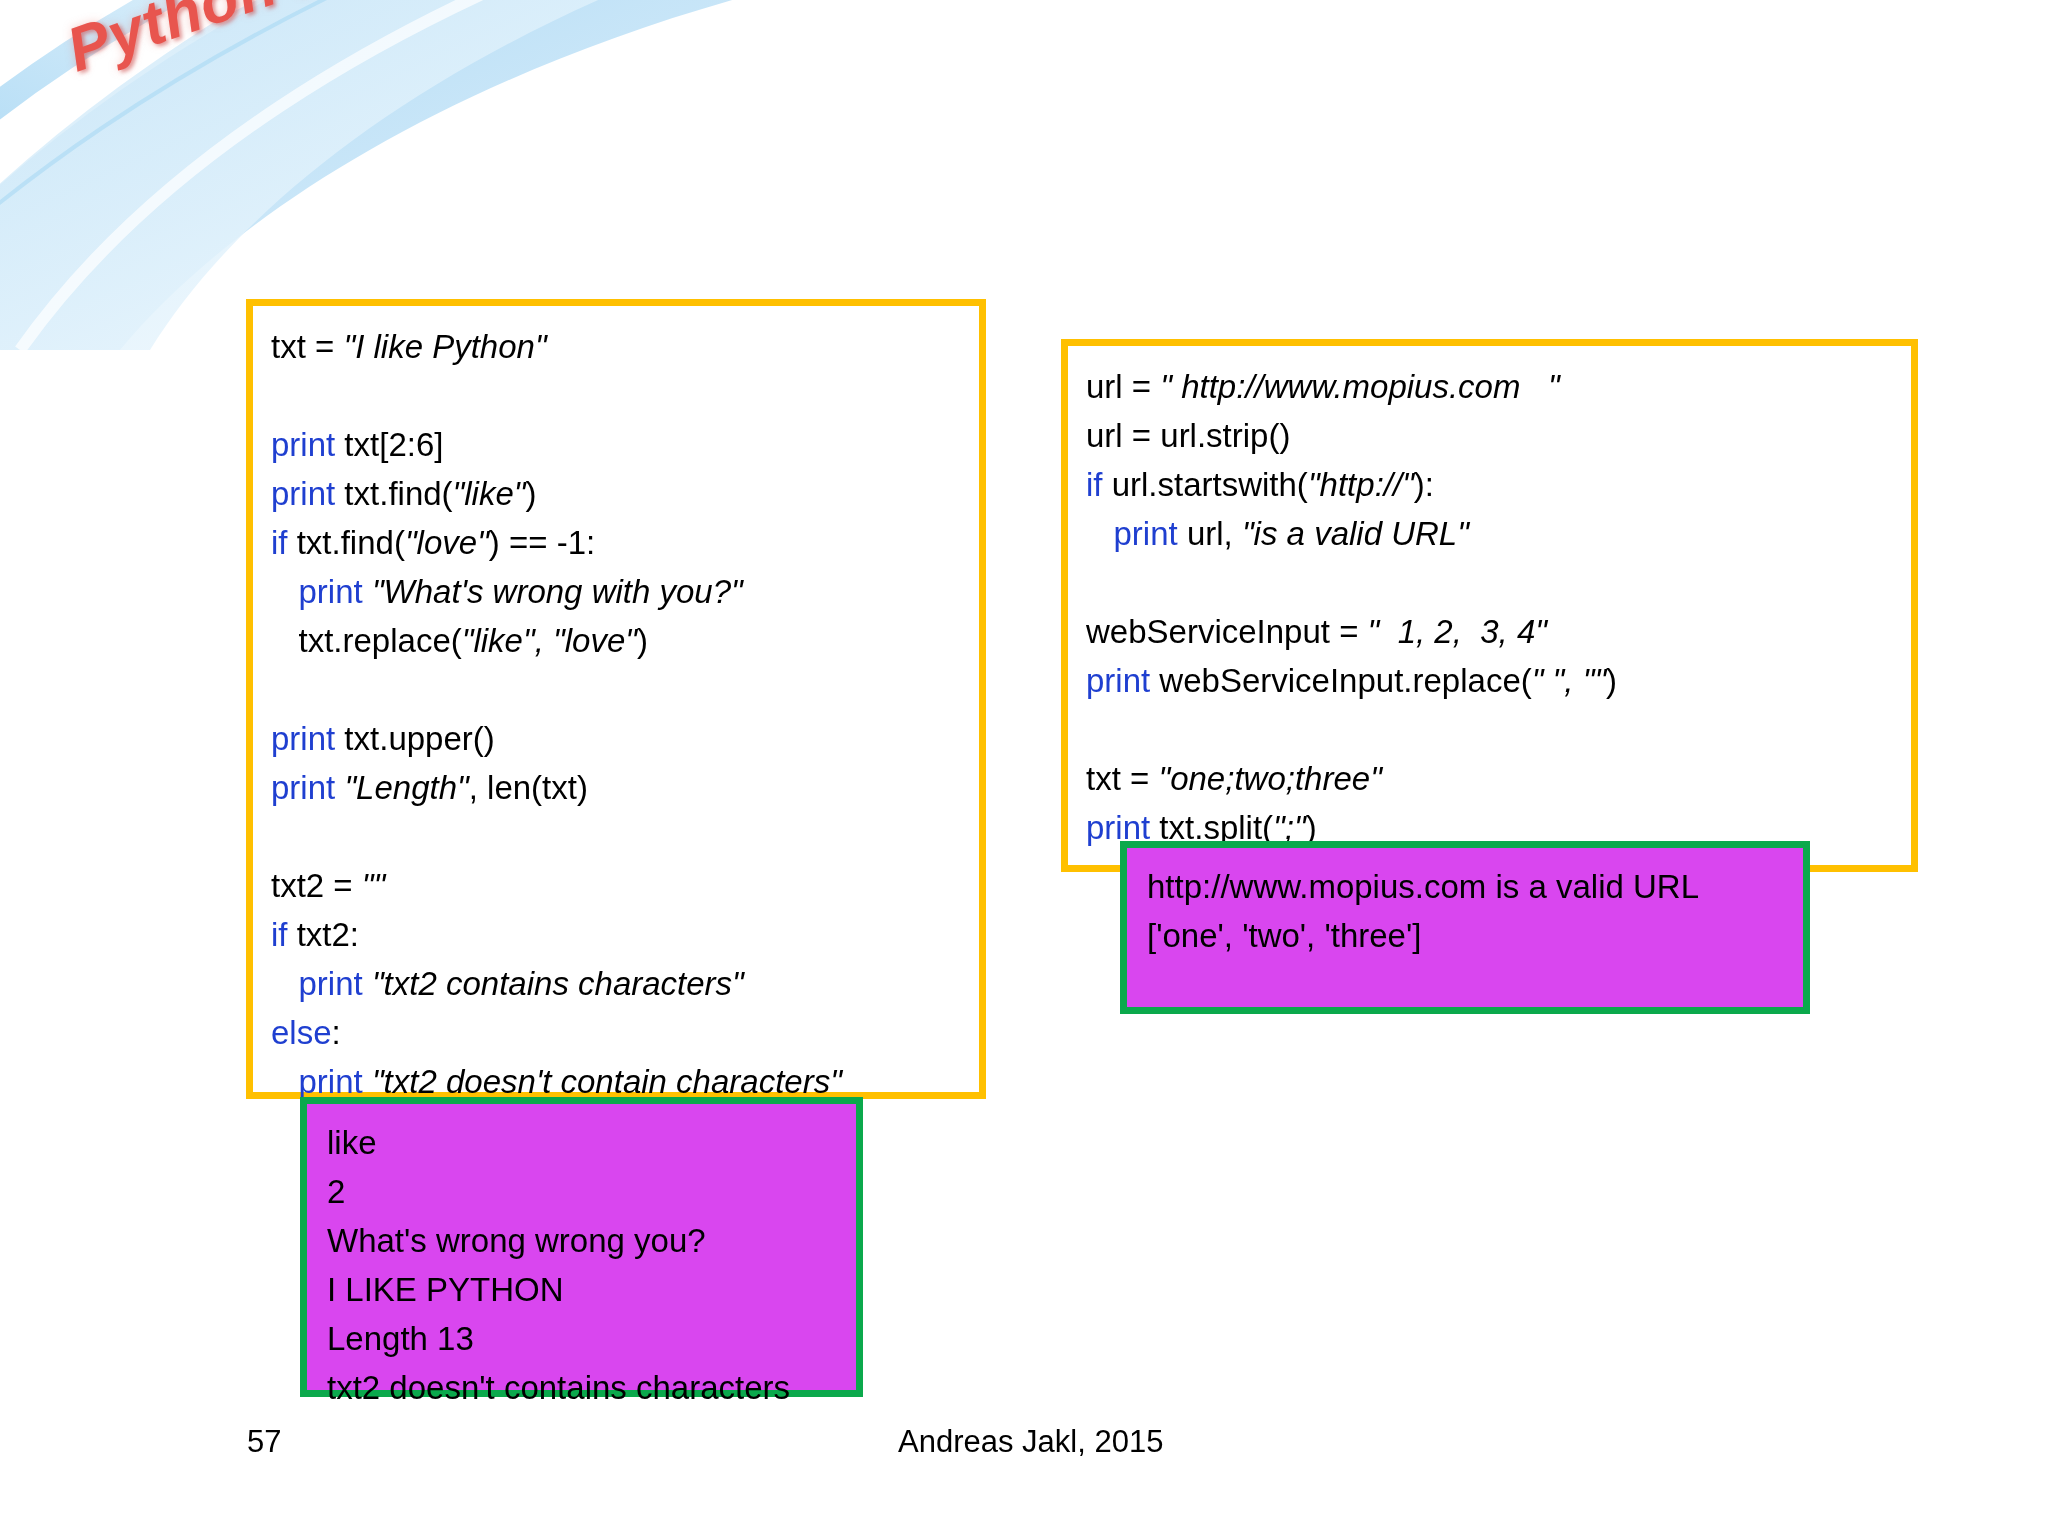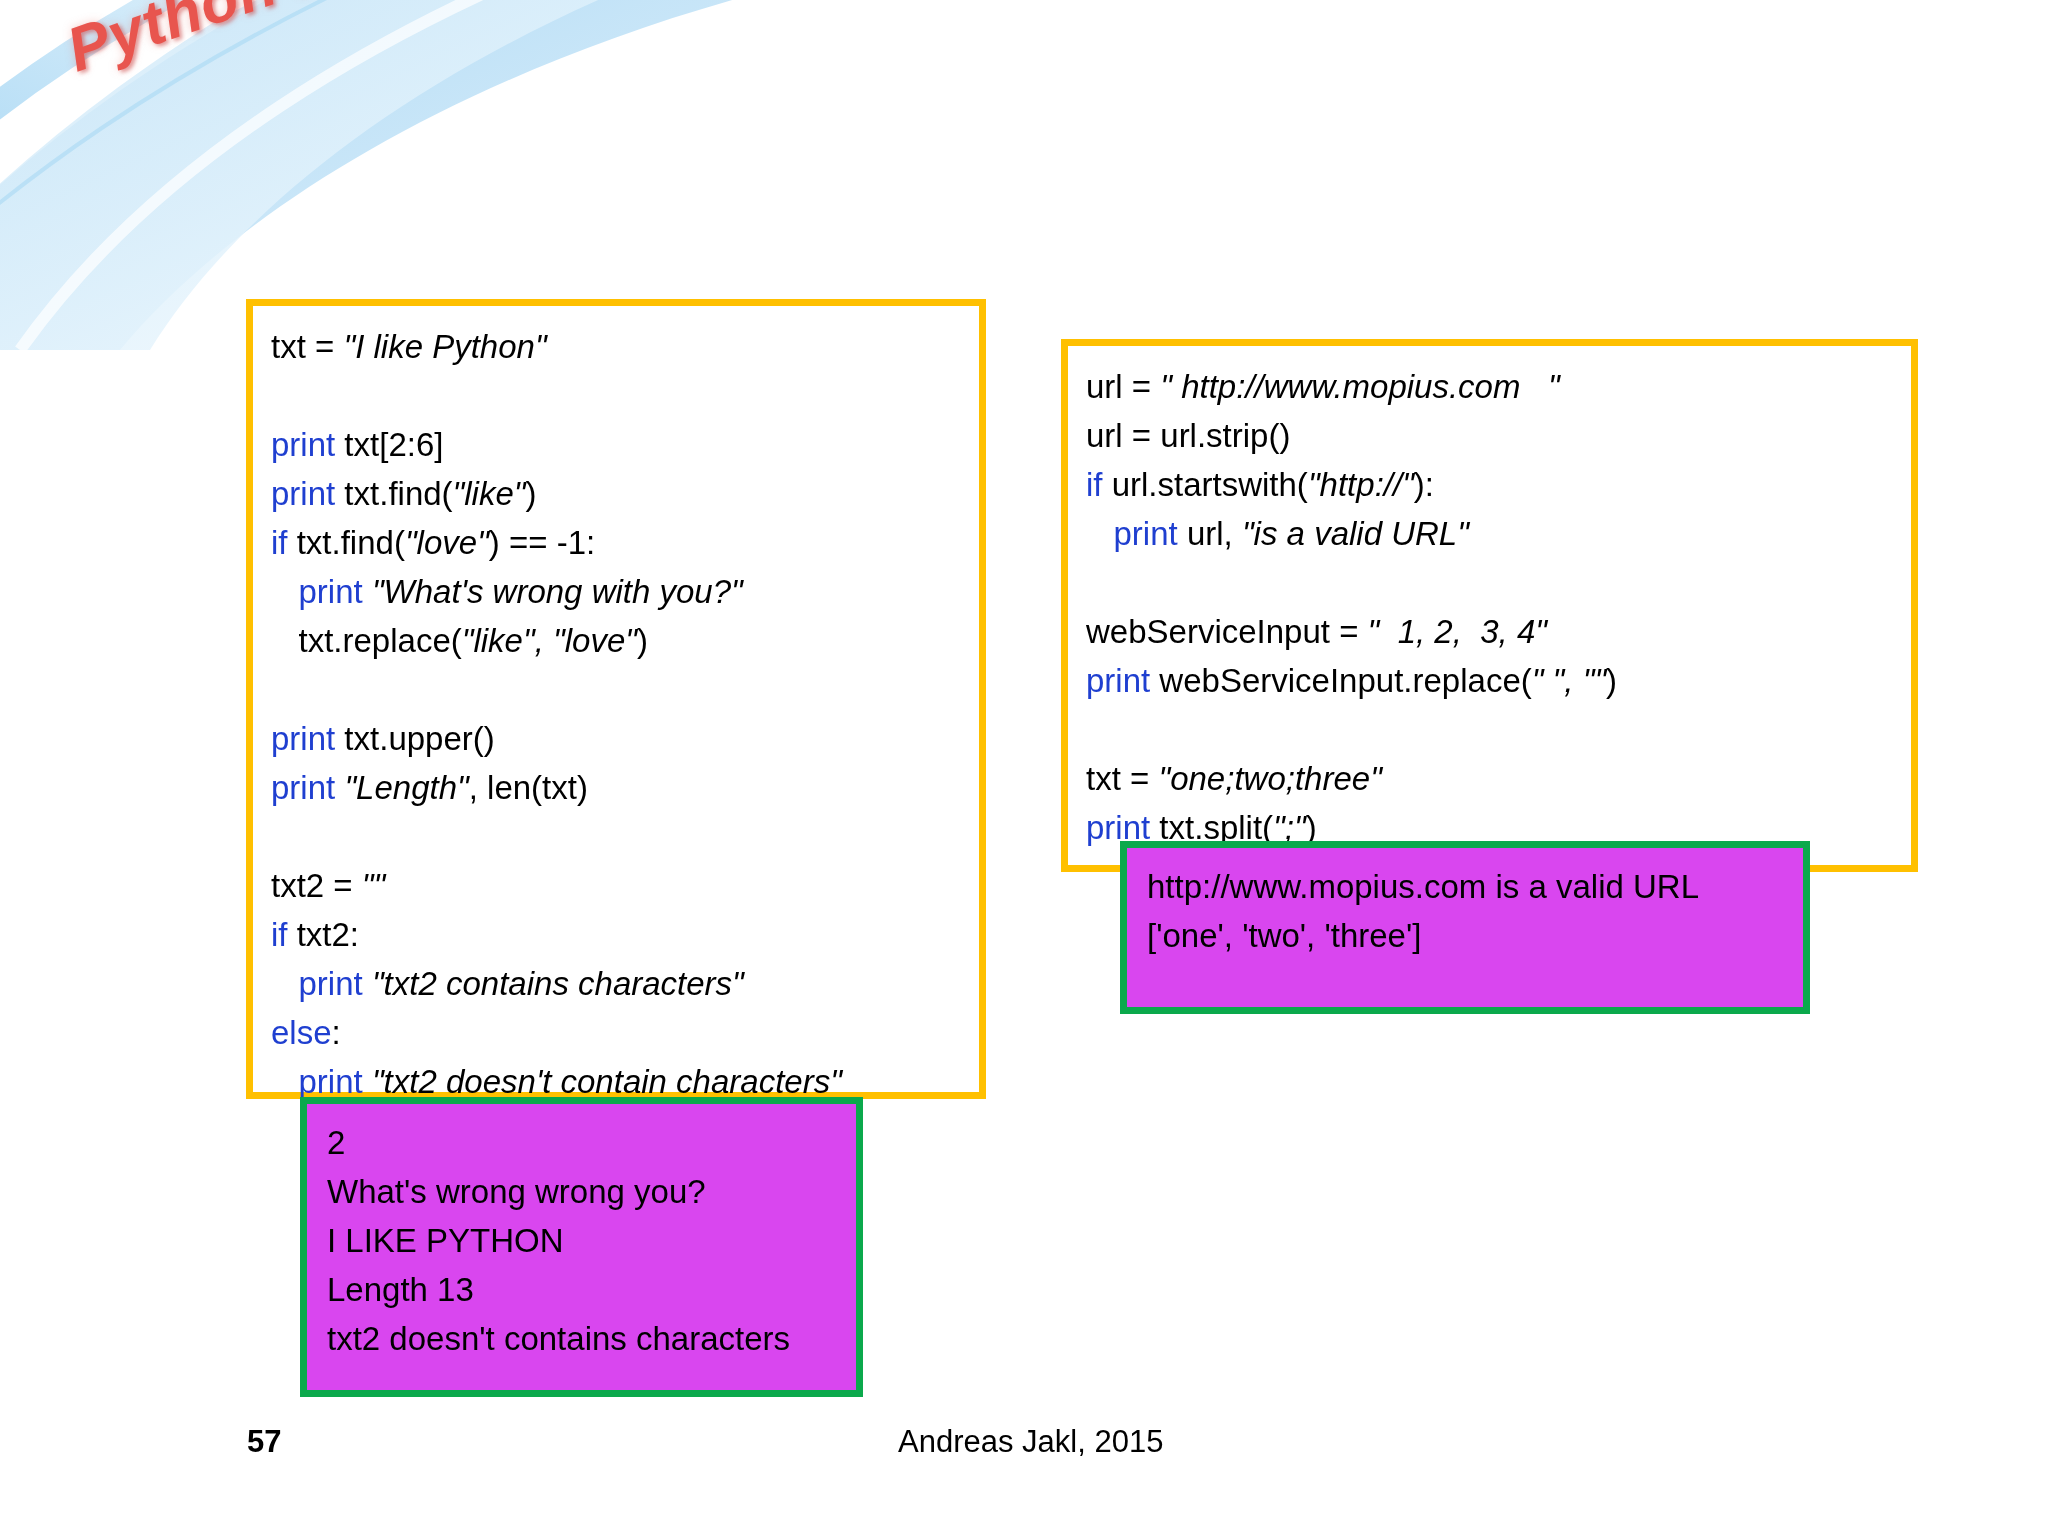--- a/index.html
+++ b/index.html
@@ -106,21 +106,20 @@
   .str { font-style: italic; }
   .blank { display: block; height: 49px; }
 
   
   #footer-page-number {
     position: absolute;
     left: 247px;
     top: 1424px;
     font-size: 31px;
     color: #000000;
-    font-weight: bold;
   }
   #footer-author {
     position: absolute;
     left: 898px;
     top: 1424px;
     font-size: 31px;
     color: #000000;
     white-space: nowrap;
   }
 </style>
@@ -167,19 +166,19 @@
 
   <div class="code-box" id="code-box-right">
     <div class="code-inner" id="code-right-content"><div><span>url = </span><span class="str">" http://www.mopius.com   "</span></div><div><span>url = url.strip()</span></div><div><span class="kw">if</span><span> url.startswith(</span><span class="str">"http://"</span><span>):</span></div><div><span>   </span><span class="kw">print</span><span> url, </span><span class="str">"is a valid URL"</span></div><div class="blank">&nbsp;</div><div><span>webServiceInput = </span><span class="str">"  1, 2,  3, 4"</span></div><div><span class="kw">print</span><span> webServiceInput.replace(</span><span class="str">" ", ""</span><span>)</span></div><div class="blank">&nbsp;</div><div><span>txt = </span><span class="str">"one;two;three"</span></div><div><span class="kw">print</span><span> txt.split(</span><span class="str">";"</span><span>)</span></div></div>
   </div>
 
   <div class="output-box" id="output-box-right">
     <div class="output-inner" id="output-right-content"><div>http://www.mopius.com is a valid URL</div><div>['one', 'two', 'three']</div></div>
   </div>
 
   <div class="output-box" id="output-box-left">
-    <div class="output-inner" id="output-left-content"><div>2</div><div>What's wrong wrong you?</div><div>I LIKE PYTHON</div><div>Length 13</div><div>txt2 doesn't contains characters</div></div>
+    <div class="output-inner" id="output-left-content"><div>like</div><div>2</div><div>What's wrong wrong you?</div><div>I LIKE PYTHON</div><div>Length 13</div><div>txt2 doesn't contains characters</div></div>
   </div>
 
   <div id="footer-page-number">57</div>
   <div id="footer-author">Andreas Jakl, 2015</div>
 
 </div>
 
 </body></html>

